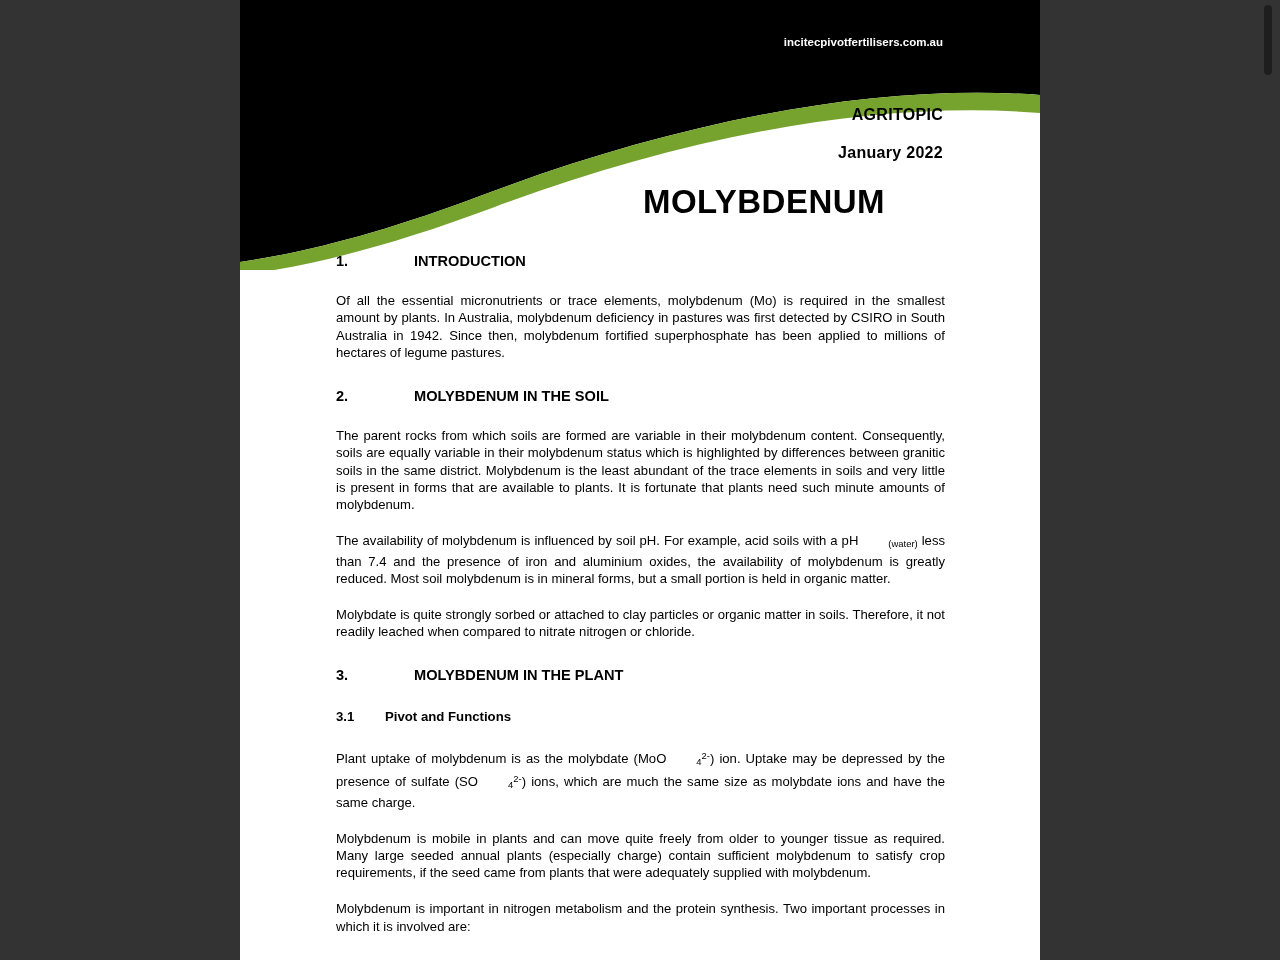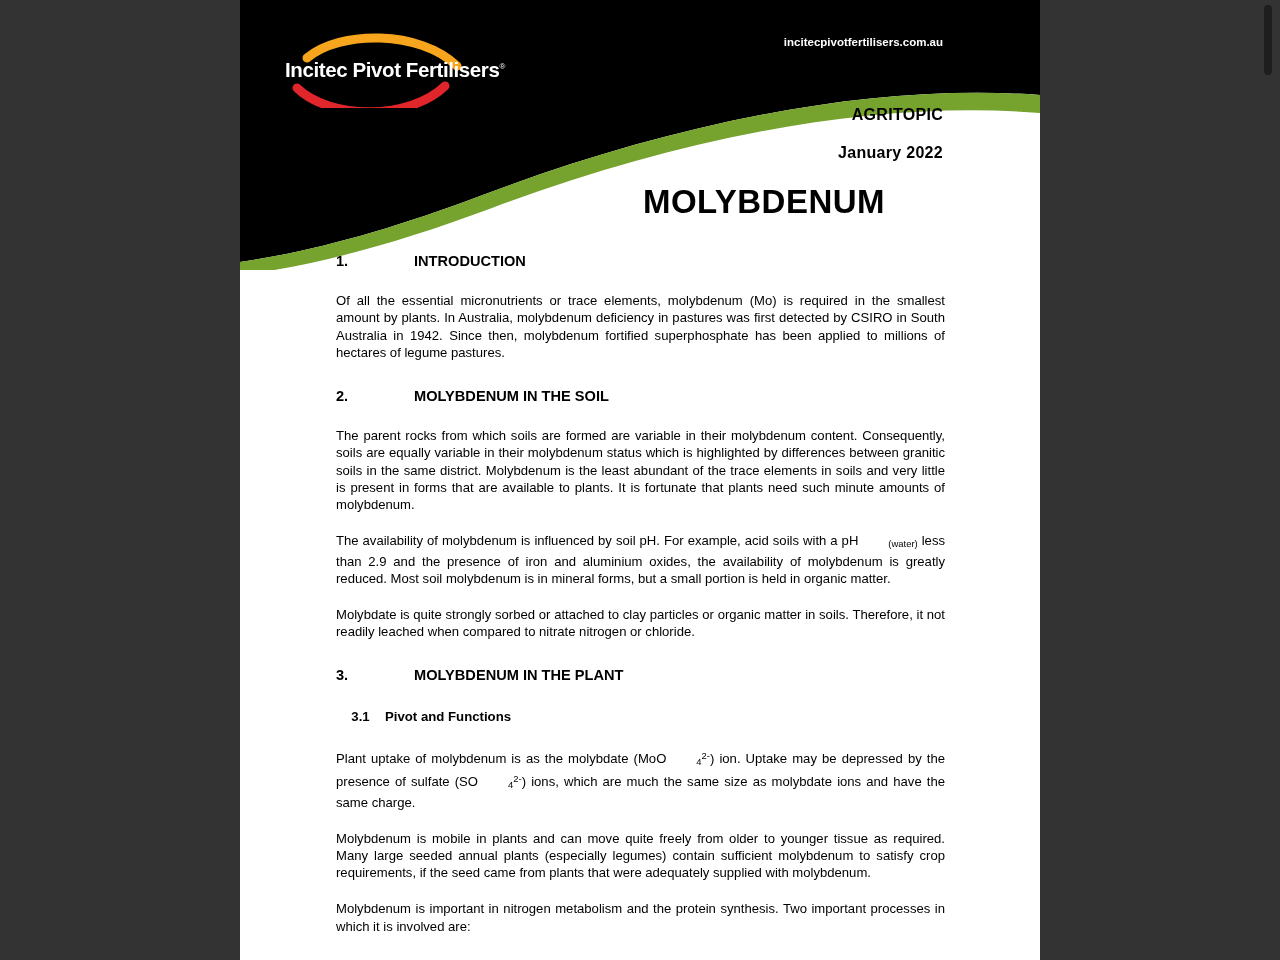--- a/index.html
+++ b/index.html
@@ -135,21 +135,20 @@
   h3.subsec {
     margin: 0;
     font-size: 13.2px;
     font-weight: bold;
     line-height: 1.25;
     white-space: nowrap;
   }
   h3.subsec .num {
     display: inline-block;
     width: 49px;
-    text-align: center;
   }
 
   p.para {
     margin: 0;
     font-size: 13.1px;
     line-height: 17.2px;
     text-align: justify;
     text-justify: inter-word;
   }
 
@@ -204,27 +203,20 @@
 
 <div id="viewer">
 
   <div id="page">
 
     <svg id="banner" viewBox="0 0 800 270" preserveAspectRatio="none">
       <path d="M0,0 L800,0 L800,95 C620,82 420,128 240,196 C150,230 70,252 0,262 Z" fill="#000000"></path>
       <path d="M800,95 C620,82 420,128 240,196 C150,230 70,252 0,262 L0,275 C75,266 158,243 252,208 C428,142 624,99 800,113 Z" fill="#76A32E"></path>
     </svg>
 
-    <div id="logo">
-      <svg width="200" height="80" viewBox="0 0 200 80">
-        <path d="M22,30 C55,2 135,2 172,38" stroke="#F6A51C" stroke-width="9" fill="none" stroke-linecap="round"></path>
-        <path d="M12,60 C45,92 125,92 160,58" stroke="#E0262B" stroke-width="9" fill="none" stroke-linecap="round"></path>
-      </svg>
-      <div id="logo-wordmark"><span>Incitec Pivot Fertilisers</span><span id="logo-reg">®</span></div>
-    </div>
 
     <div class="hdr-right" id="website">incitecpivotfertilisers.com.au</div>
     <div class="hdr-right" id="agritopic">AGRITOPIC</div>
     <div class="hdr-right" id="issue-date">January 2022</div>
 
     <div id="doc-title">MOLYBDENUM</div>
 
     <div id="content">
 
       <h2 class="sec"><span class="num">1.</span><span>INTRODUCTION</span></h2>
@@ -236,41 +228,41 @@
       <div class="sp-26"></div>
 
       <h2 class="sec"><span class="num">2.</span><span>MOLYBDENUM IN THE SOIL</span></h2>
 
       <div class="sp-22"></div>
 
       <p class="para">The parent rocks from which soils are formed are variable in their molybdenum content. Consequently, soils are equally variable in their molybdenum status which is highlighted by differences between granitic soils in the same district. Molybdenum is the least abundant of the trace elements in soils and very little is present in forms that are available to plants. It is fortunate that plants need such minute amounts of molybdenum.</p>
 
       <div class="sp-19"></div>
 
-      <p class="para"><span>The availability of molybdenum is influenced by soil pH. For example, acid soils with a pH</span><sub>(water)</sub><span> less than 2.9 and the presence of iron and aluminium oxides, the availability of molybdenum is greatly reduced. Most soil molybdenum is in mineral forms, but a small portion is held in organic matter.</span></p>
+      <p class="para"><span>The availability of molybdenum is influenced by soil pH. For example, acid soils with a pH</span><sub>(water)</sub><span> less than 7.4 and the presence of iron and aluminium oxides, the availability of molybdenum is greatly reduced. Most soil molybdenum is in mineral forms, but a small portion is held in organic matter.</span></p>
 
       <div class="sp-19"></div>
 
       <p class="para">Molybdate is quite strongly sorbed or attached to clay particles or organic matter in soils. Therefore, it not readily leached when compared to nitrate nitrogen or chloride.</p>
 
       <div class="sp-26"></div>
 
       <h2 class="sec"><span class="num">3.</span><span>MOLYBDENUM IN THE PLANT</span></h2>
 
       <div class="sp-24"></div>
 
       <h3 class="subsec"><span class="num">3.1</span><span>Pivot and Functions</span></h3>
 
       <div class="sp-22"></div>
 
       <p class="para"><span>Plant uptake of molybdenum is as the molybdate (MoO</span><sub>4</sub><sup>2-</sup><span>) ion. Uptake may be depressed by the presence of sulfate (SO</span><sub>4</sub><sup>2-</sup><span>) ions, which are much the same size as molybdate ions and have the same charge.</span></p>
 
       <div class="sp-19"></div>
 
-      <p class="para">Molybdenum is mobile in plants and can move quite freely from older to younger tissue as required. Many large seeded annual plants (especially legumes) contain sufficient molybdenum to satisfy crop requirements, if the seed came from plants that were adequately supplied with molybdenum.</p>
+      <p class="para">Molybdenum is mobile in plants and can move quite freely from older to younger tissue as required. Many large seeded annual plants (especially charge) contain sufficient molybdenum to satisfy crop requirements, if the seed came from plants that were adequately supplied with molybdenum.</p>
 
       <div class="sp-19"></div>
 
       <p class="para">Molybdenum is important in nitrogen metabolism and the protein synthesis. Two important processes in which it is involved are:</p>
 
       <div class="sp-19"></div>
 
       <ul class="bullets">
         <li><span>The reduction of nitrate (NO</span><sup>-</sup><span>) to nitrite (NO</span><sup>-</sup><span>), the first step in the synthesis of amino</span></li>
       </ul>

